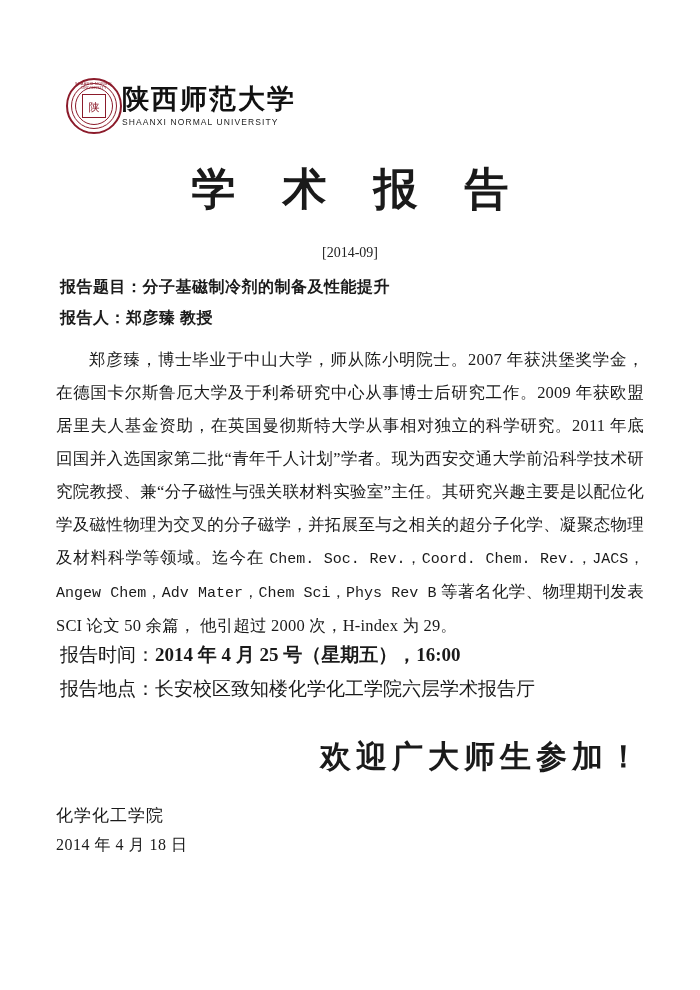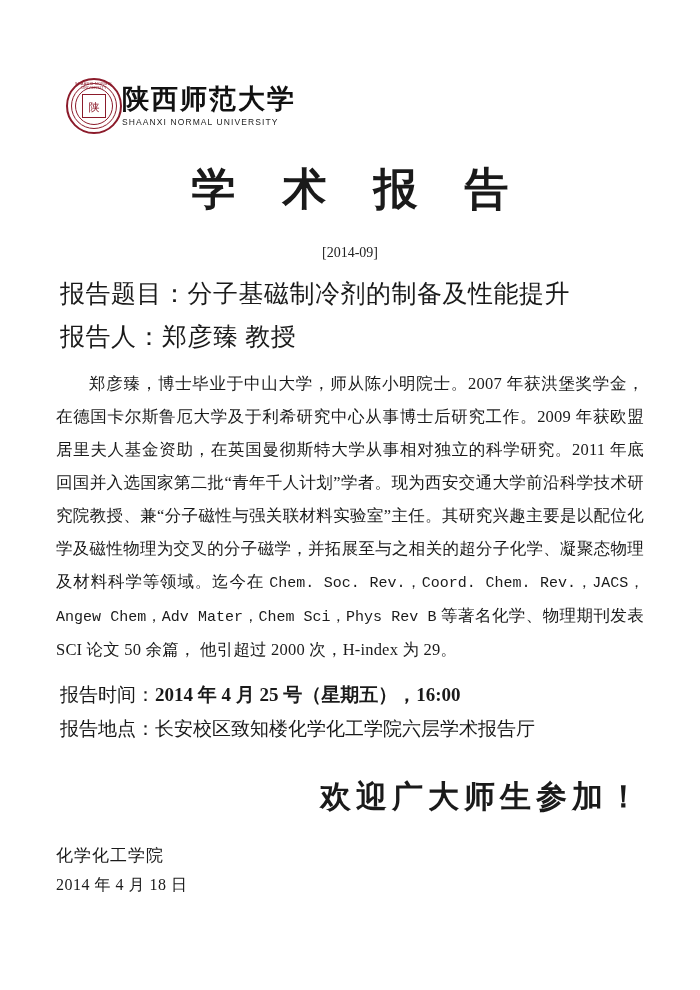--- a/index.html
+++ b/index.html
@@ -112,24 +112,25 @@
   .doc-number {
     text-align: center;
     font-size: 14px;
     margin-top: 26px;
     font-family: "Liberation Serif", serif;
     color: #222;
   }
 
   
   .meta-line {
-    font-size: 25px;
+    font-size: 16px;
     margin-top: 16px;
     padding-left: 4px;
     letter-spacing: 0.5px;
+    font-weight: bold;
   }
   .meta-line.second {
     margin-top: 10px;
   }
 
   
   .bio {
     margin-top: 14px;
     font-size: 16.5px;
     line-height: 2.0;
@@ -143,21 +144,21 @@
     letter-spacing: 0;
   }
 
   
   .info-line {
     font-size: 19px;
     margin-top: 8px;
     padding-left: 4px;
   }
   .info-line.time {
-    margin-top: 16px;
+    margin-top: 0;
   }
   .info-line .strong {
     font-weight: 700;
   }
 
   
   .welcome {
     text-align: right;
     font-size: 31px;
     font-weight: 700;

